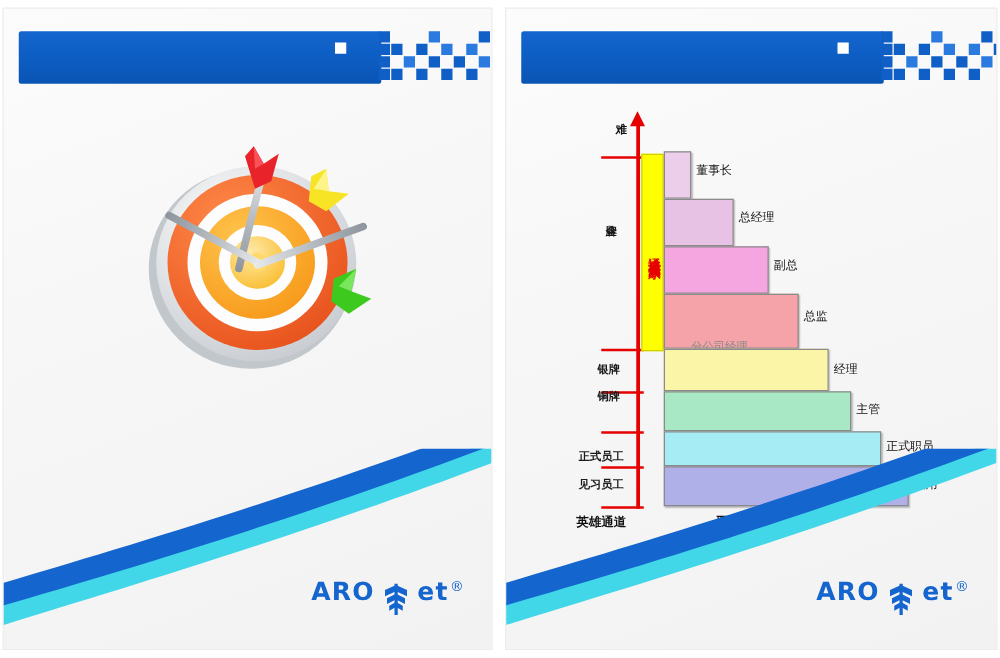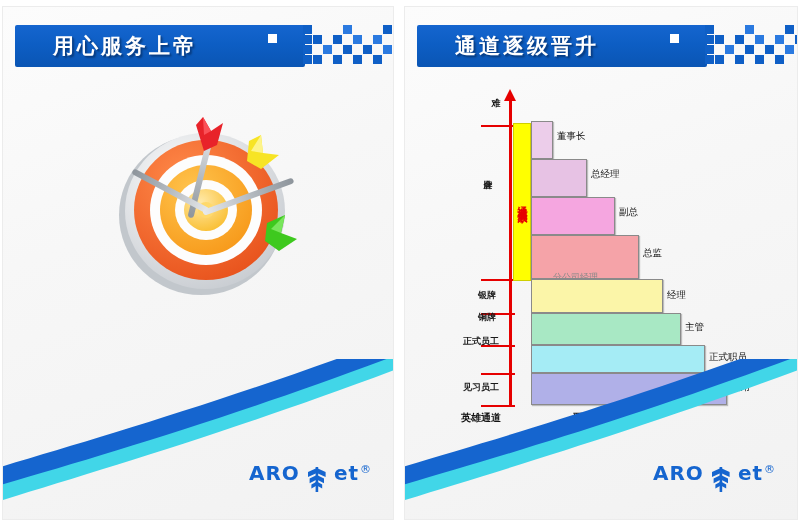--- a/index.html
+++ b/index.html
@@ -116,21 +116,20 @@
 </style>
 </head>
 <body>
 
 <div id="root">
 
   <div class="panel" id="panel-left">
 
     <div class="banner-wrap">
       <div class="banner-bar"></div>
-      <div class="banner-title">用心服务上帝</div>
       <div class="banner-wsq"></div>
       <div class="pixel-field">
         <div class="px" style="left:0px;  top:0px;"></div>
         <div class="px" style="left:0px;  top:10px;"></div>
         <div class="px" style="left:0px;  top:20px;"></div>
         <div class="px" style="left:0px;  top:30px;"></div>
         <div class="px" style="left:10px; top:10px;"></div>
         <div class="px" style="left:10px; top:30px;"></div>
         <div class="px lt" style="left:20px; top:20px;"></div>
         <div class="px" style="left:30px; top:10px;"></div>
@@ -227,21 +226,20 @@
       </span>
       <span class="logo-txt">et</span>
       <span class="logo-reg">®</span>
     </div>
   </div>
 
   <div class="panel" id="panel-right">
 
     <div class="banner-wrap">
       <div class="banner-bar"></div>
-      <div class="banner-title">通道逐级晋升</div>
       <div class="banner-wsq"></div>
       <div class="pixel-field">
         <div class="px" style="left:0px;  top:0px;"></div>
         <div class="px" style="left:0px;  top:10px;"></div>
         <div class="px" style="left:0px;  top:20px;"></div>
         <div class="px" style="left:0px;  top:30px;"></div>
         <div class="px" style="left:10px; top:10px;"></div>
         <div class="px" style="left:10px; top:30px;"></div>
         <div class="px lt" style="left:20px; top:20px;"></div>
         <div class="px" style="left:30px; top:10px;"></div>
@@ -272,21 +270,21 @@
       <div class="tick" style="left:14px; top:38px; width:34px;"></div>
       <div class="tick" style="left:14px; top:192px; width:34px;"></div>
       <div class="tick" style="left:14px; top:226px; width:34px;"></div>
       <div class="tick" style="left:14px; top:258px; width:34px;"></div>
       <div class="tick" style="left:14px; top:286px; width:34px;"></div>
       <div class="tick" style="left:14px; top:318px; width:34px;"></div>
 
       <div class="vert-lab" style="left:14px; top:86px;">金牌</div>
       <div class="tier-label" style="left:0px; top:202px; width:40px;">银牌</div>
       <div class="tier-label" style="left:0px; top:224px; width:40px;">铜牌</div>
-      <div class="tier-label" style="left:-12px; top:248px; width:52px;">正式员工</div>
+      <div class="tier-label" style="left:-12px; top:272px; width:52px;">正式员工</div>
       <div class="tier-label" style="left:-12px; top:294px; width:52px;">见习员工</div>
 
       <div class="yellow-band" style="left:46px; top:36px; width:18px; height:158px;">
         <span>通过考核成为股东</span>
       </div>
 
       <div class="step" style="left:64px; top:34px; width:22px; height:38px; background:#eccdea;"></div>
       <div class="step-lab" style="left:90px; top:43px;">董事长</div>
 
       <div class="step" style="left:64px; top:72px; width:56px; height:38px; background:#e7c2e4;"></div>

